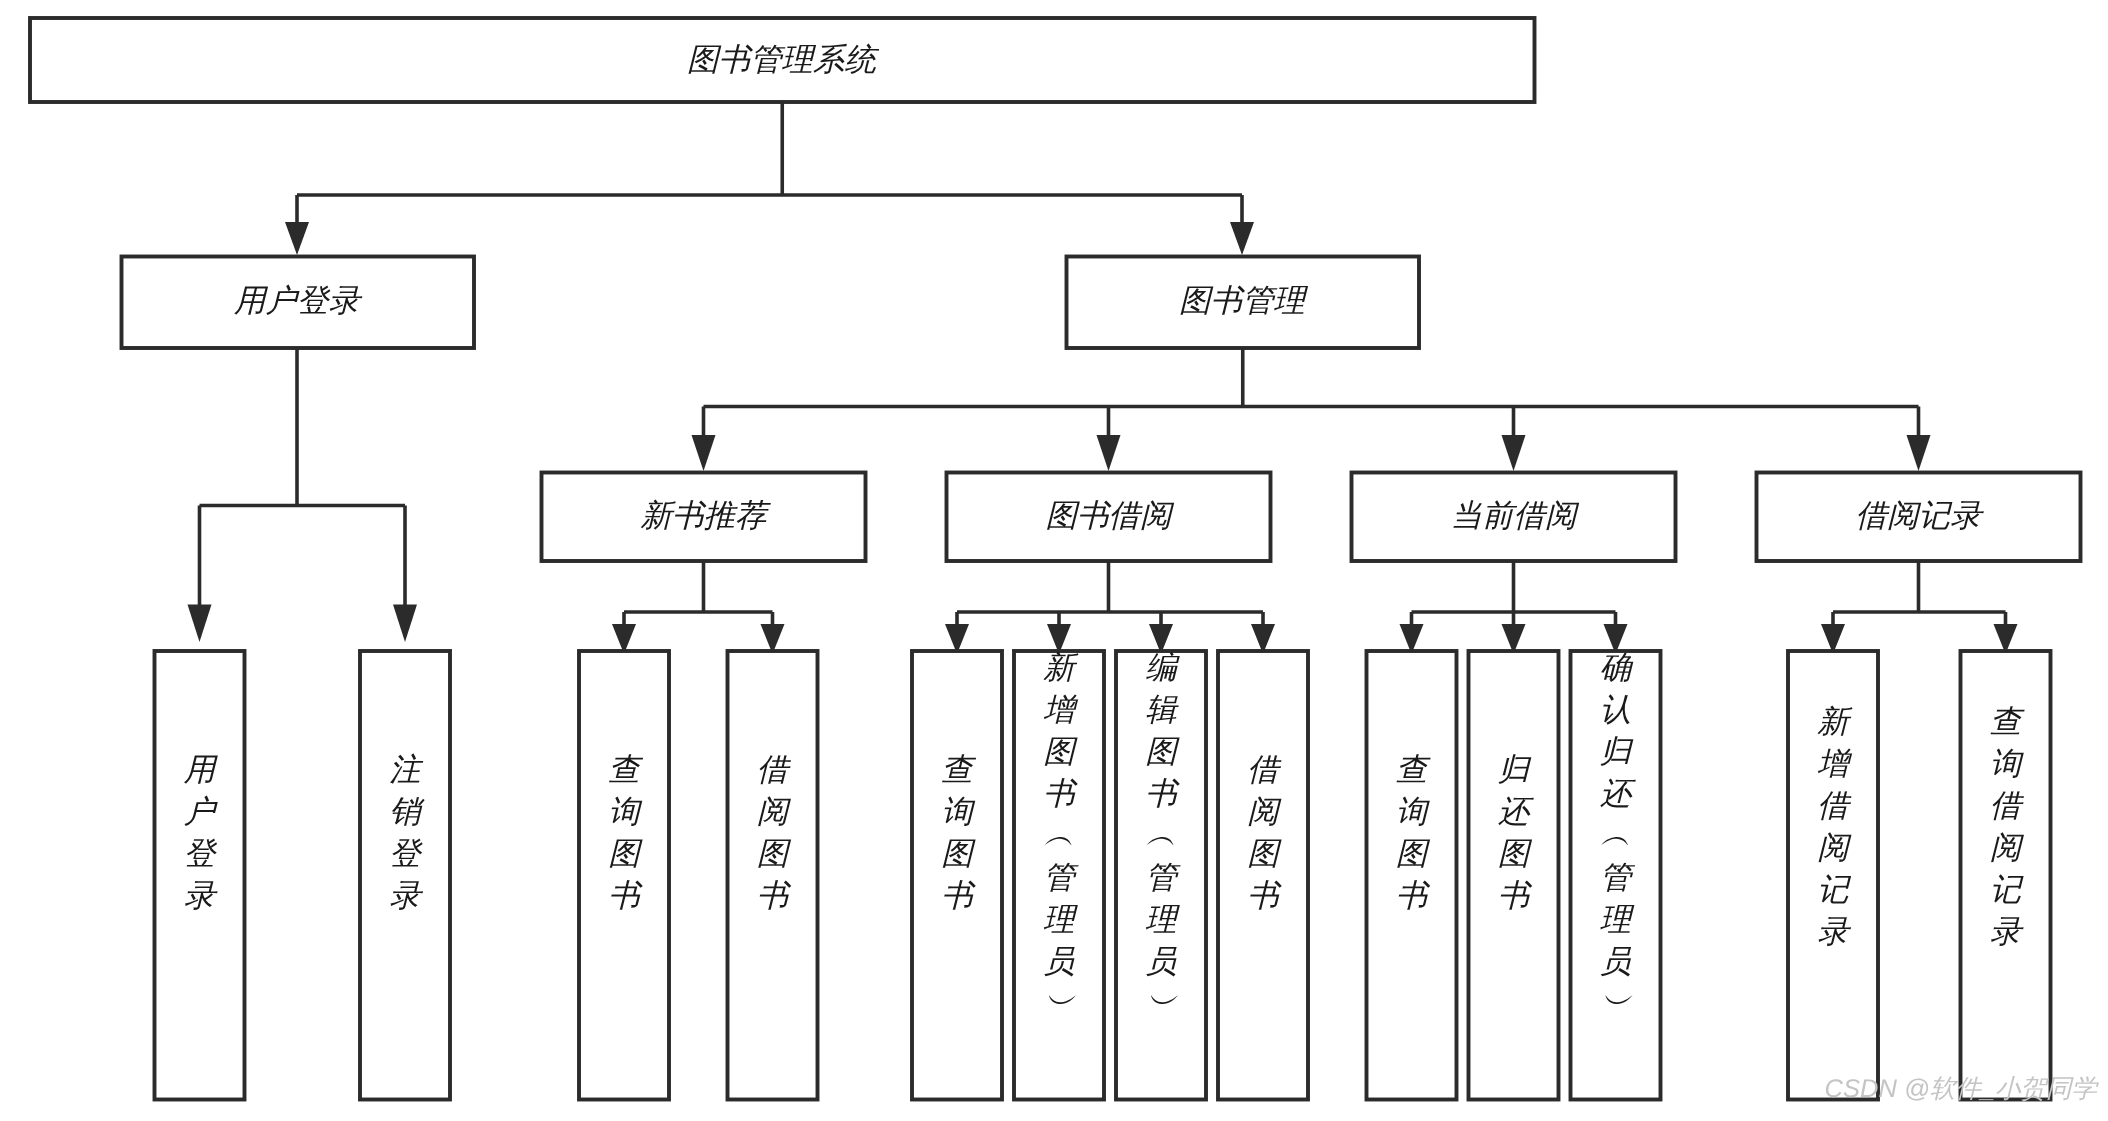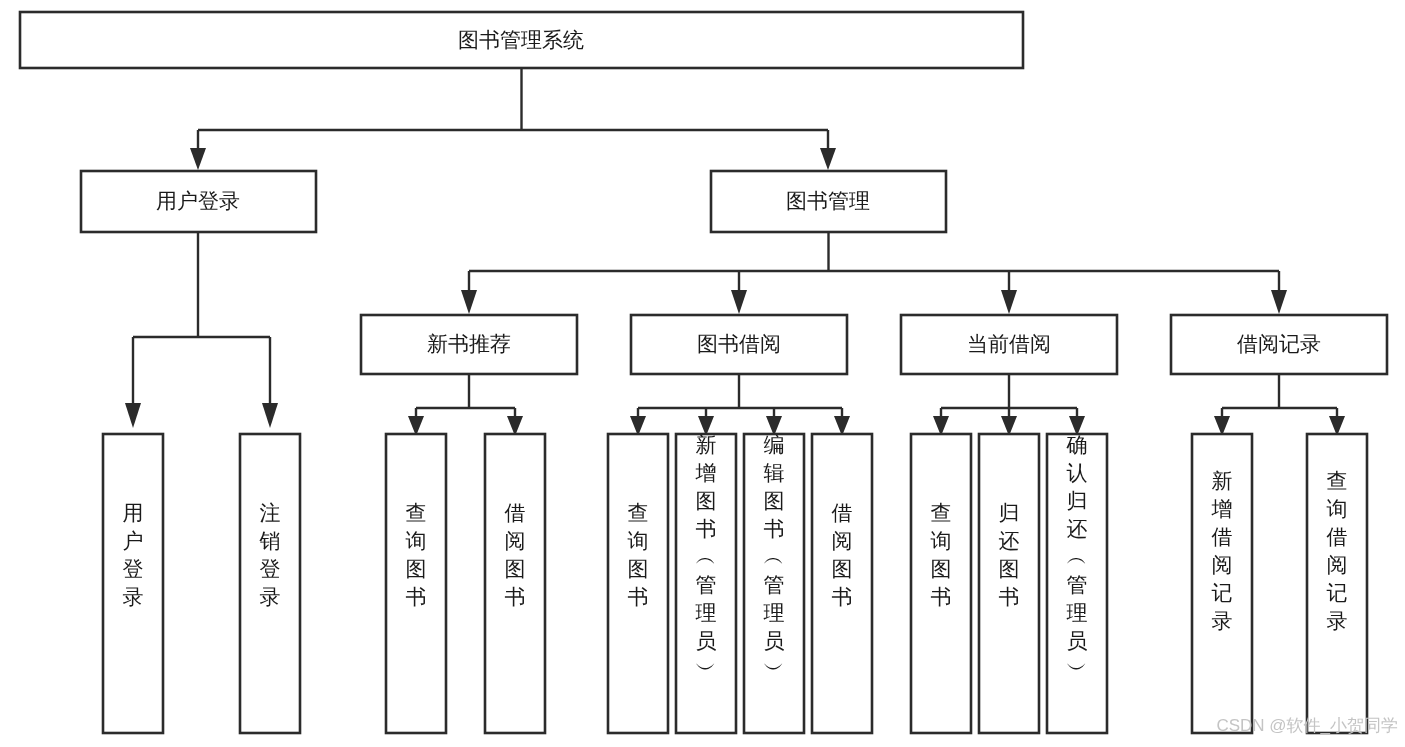--- a/index.html
+++ b/index.html
@@ -14,20 +14,21 @@
     position: relative;
     overflow: hidden;
     font-family: "Liberation Sans", "DejaVu Sans", sans-serif;
   }
   #diagram-root {
     position: absolute;
     left: 0;
     top: 0;
     width: 1405px;
     height: 747px;
+    font-style: italic;
   }
   svg#chart-svg {
     display: block;
     width: 1405px;
     height: 747px;
   }
   .node-box {
     fill: #ffffff;
     stroke: #2b2b2b;
     stroke-width: 2.6;

